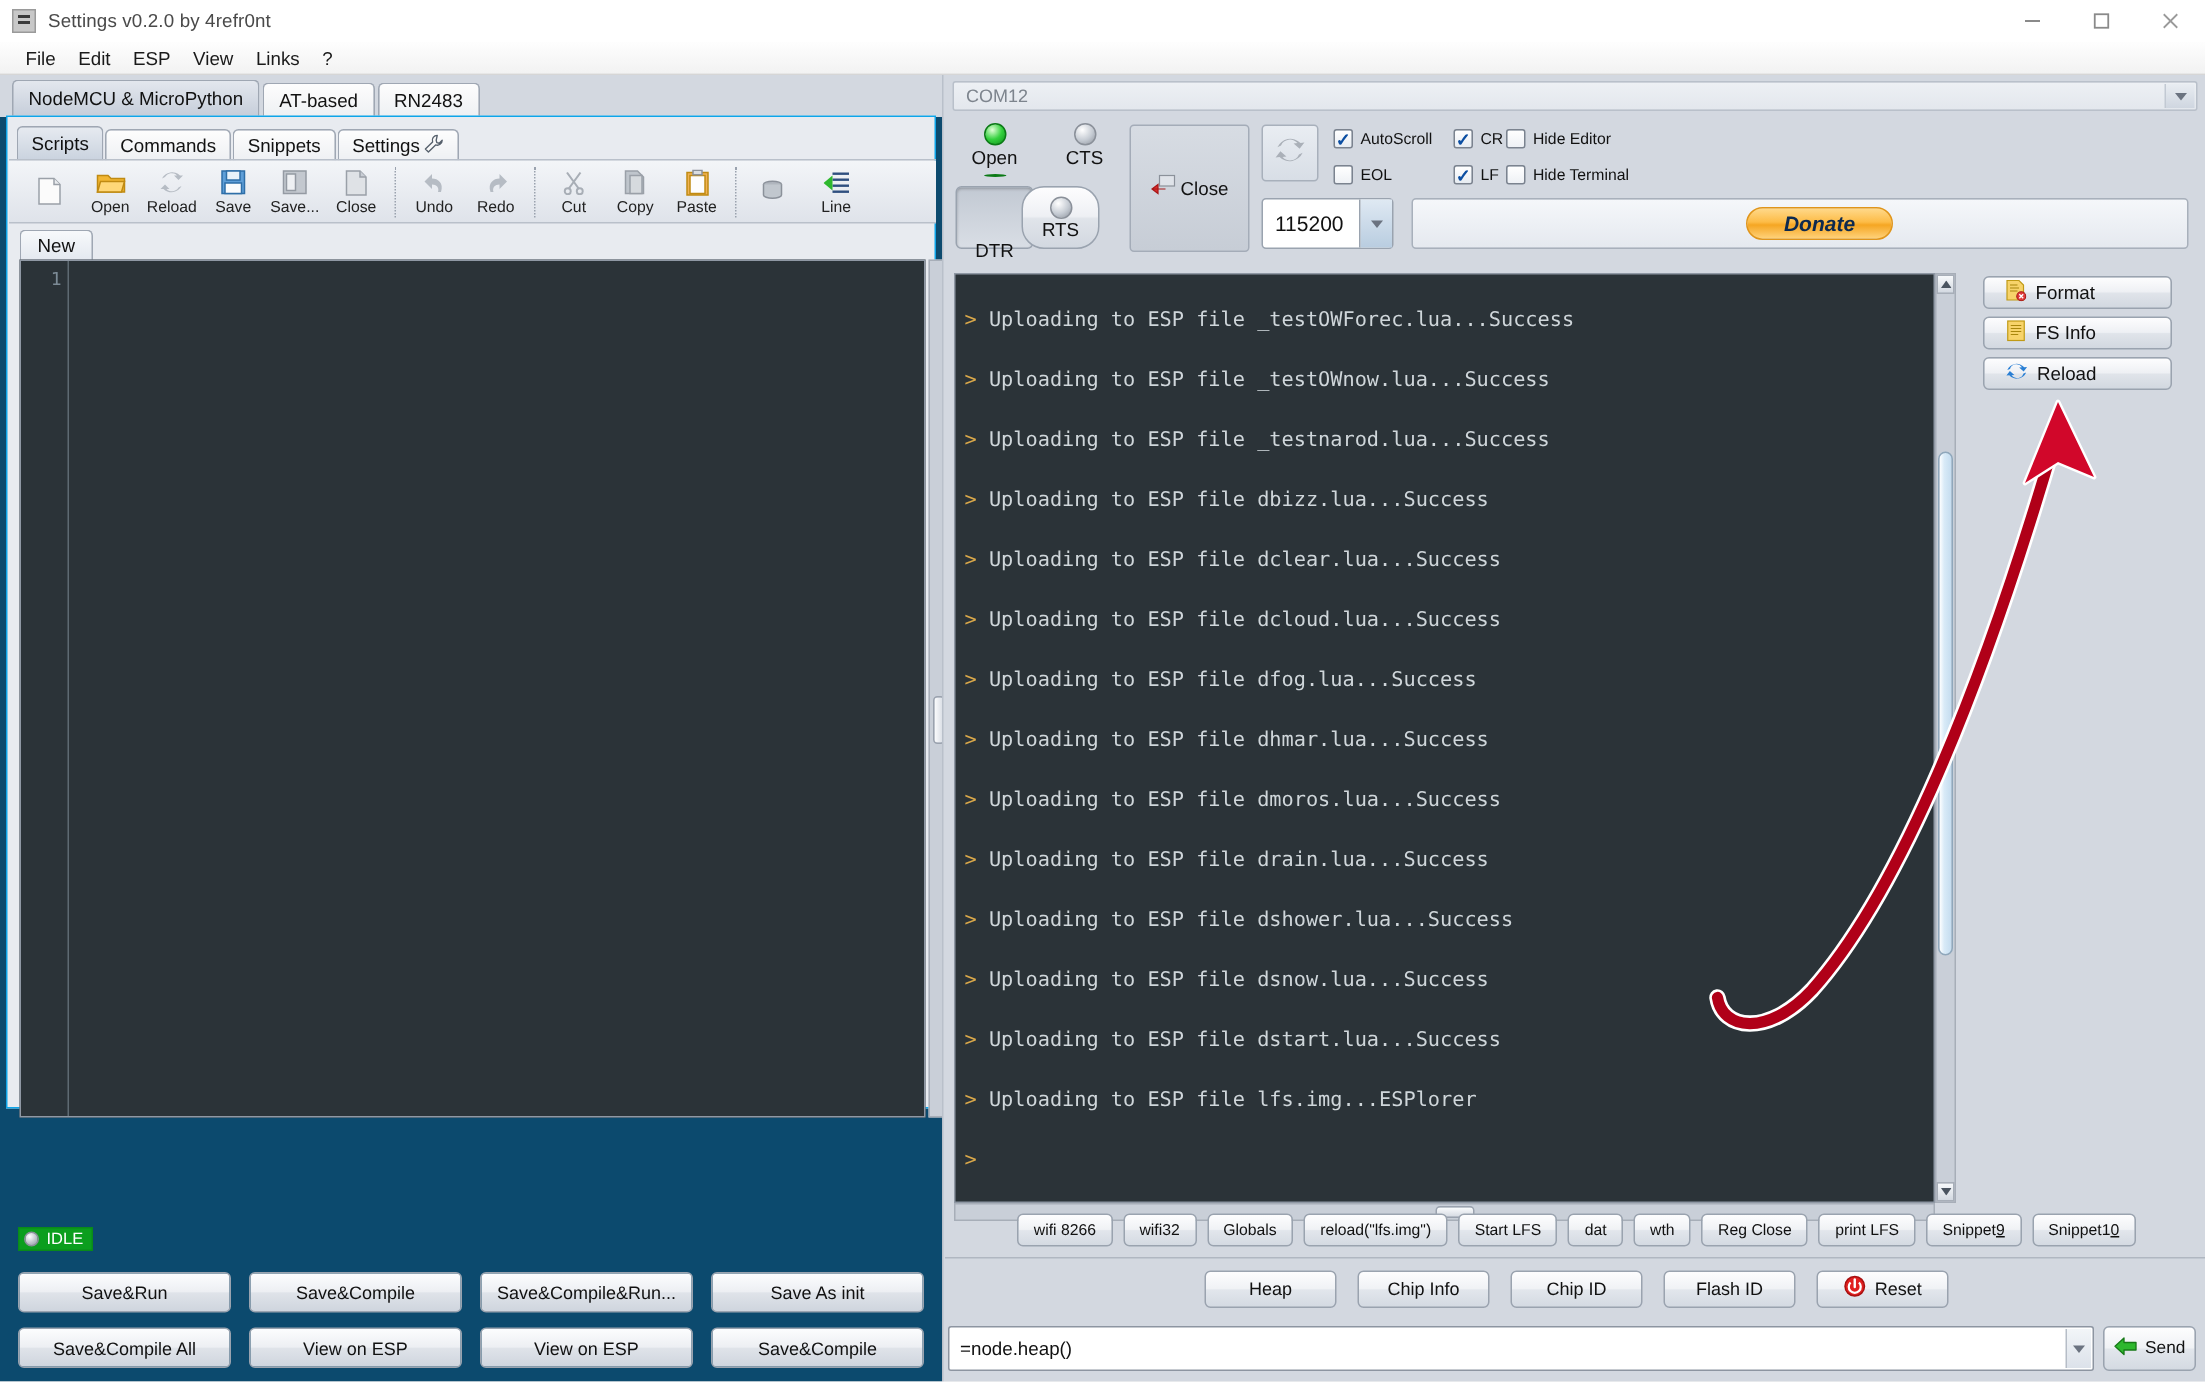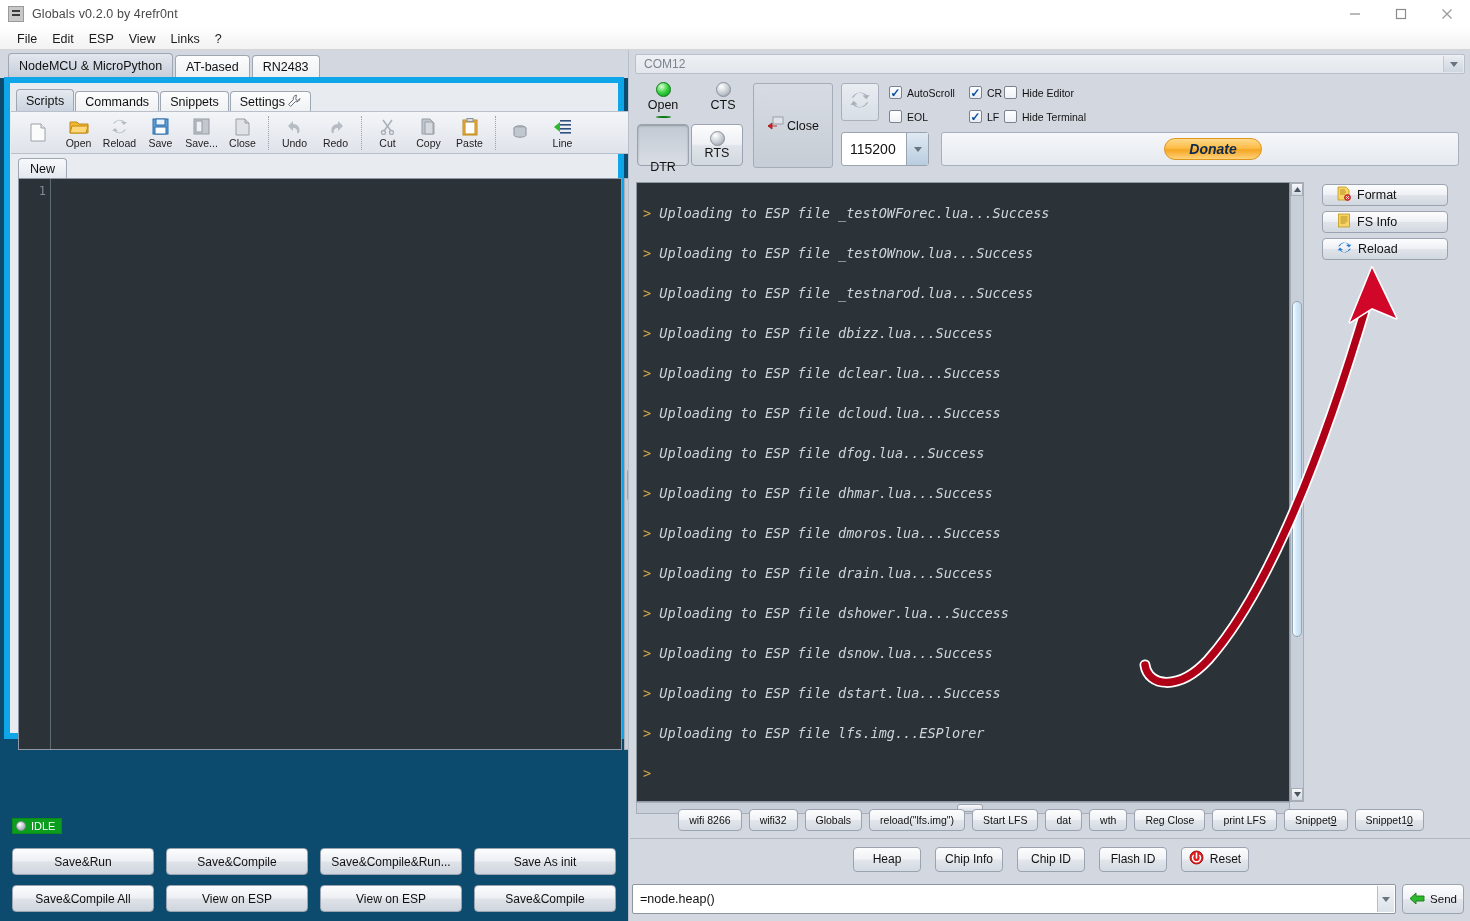--- a/index.html
+++ b/index.html
@@ -84,21 +84,21 @@
     margin-right: 2px;
   }
   .toptab.active {
     background: linear-gradient(to bottom, #e3e7ee, #c5cdd9);
     height: 25px; font-weight: normal;
   }
 
   .editor-frame {
     position: absolute; left: 4px; top: 27px; width: 620px; height: 662px;
     background: #e8ebf0;
-    border: 6px solid #0ea5e9;
+    border: 1px solid #0ea5e9;
   }
 
   
   .innertabs {
     position: absolute; left: 6px; top: 5px; height: 24px;
     display: flex; align-items: flex-end;
   }
   .innertab {
     height: 21px; padding: 0 9px;
     display: flex; align-items: center;
@@ -275,21 +275,21 @@
     width: 98px; height: 22px; border-radius: 11px;
     background: linear-gradient(to bottom, #ffd98b 0%, #fdbc47 45%, #f5a623 55%, #ffd27a 100%);
     border: 1px solid #e0951b;
     display: flex; align-items: center; justify-content: center;
     font-size: 14px; font-weight: bold; font-style: italic; color: #0d2a4f;
     position: relative; left: 13px;
   }
 
   
   .term-wrap {
-    position: absolute; left: 636px; top: 182px; width: 590px; height: 620px; font-style: italic;
+    position: absolute; left: 636px; top: 182px; width: 590px; height: 620px;
   }
   .terminal {
     position: absolute; left: 0; top: 0; width: 654px; height: 620px;
     background: #2b3338;
     border: 1px solid #8f98a4;
     overflow: hidden;
     padding: 10px 0 0 6px;
   }
   .tline {
     font-family: "DejaVu Sans Mono", monospace;
@@ -346,21 +346,21 @@
     white-space: nowrap;
   }
   .sep-line {
     position: absolute; left: 630px; top: 838px; width: 840px; height: 1px; background: #b0b7c1;
   }
   .info-row {
     position: absolute; left: 636px; top: 846px; width: 830px; height: 26px;
     display: flex; align-items: center; justify-content: center; gap: 14px;
   }
   .ibtn {
-    width: 68px; height: 25px;
+    width: 88px; height: 25px;
     display: flex; align-items: center; justify-content: center; gap: 6px;
     font-size: 12px; color: #111;
     background: linear-gradient(to bottom, #fdfdfe 0%, #f0f2f5 48%, #e2e6ec 52%, #d4dae2 100%);
     border: 1px solid #9aa3af; border-radius: 4px;
   }
 
   
   .cmd-wrap { position: absolute; left: 632px; top: 882px; width: 838px; height: 34px; display: flex; align-items: center; }
   .cmd-input {
     width: 764px; height: 30px; background: #ffffff;
@@ -388,21 +388,21 @@
     pointer-events: none;
   }
 </style>
 </head>
 <body>
 
 <div id="app">
 
   <div class="titlebar">
     <div class="app-icon"></div>
-    <div class="title-text">Globals v0.2.0 by 4refr0nt</div>
+    <div class="title-text">Settings v0.2.0 by 4refr0nt</div>
     <div class="win-btns">
       <div class="win-btn">
         <svg width="12" height="12">
             <line x1="1" y1="6" x2="11" y2="6" stroke="#8a8a8a" stroke-width="1.2"></line>
           </svg>
       </div>
       <div class="win-btn">
         <svg width="12" height="12">
             <rect x="1.5" y="1.5" width="9" height="9" fill="none" stroke="#8a8a8a" stroke-width="1.2"></rect>
           </svg>
@@ -630,21 +630,21 @@
       </div>
       <div class="ind-col" style="left:64px; top:4px;">
         <div class="ind-led gray"></div>
         <div class="lbl">CTS</div>
       </div>
 
       <div class="togbtn pressed" style="left:2px; top:46px;">
         <div class="ind-led green"></div>
         <div class="lbl">DTR</div>
       </div>
-      <div class="togbtn normal" style="left:56px; top:46px;">
+      <div class="togbtn normal" style="left:46px; top:46px;border-radius:15px;">
         <div class="ind-led gray"></div>
         <div class="lbl">RTS</div>
       </div>
     </div>
 
     <div class="close-btn">
       <span>
         <svg width="18" height="16" viewBox="0 0 18 16">
           <rect x="6" y="1" width="10" height="7" fill="#dfe3e9" stroke="#8b919a" stroke-width="0.8"></rect>
           <path d="M1 10h9M5 7l-4 3 4 3z" fill="#d92b2b" stroke="#a81818" stroke-width="0.8"></path>

